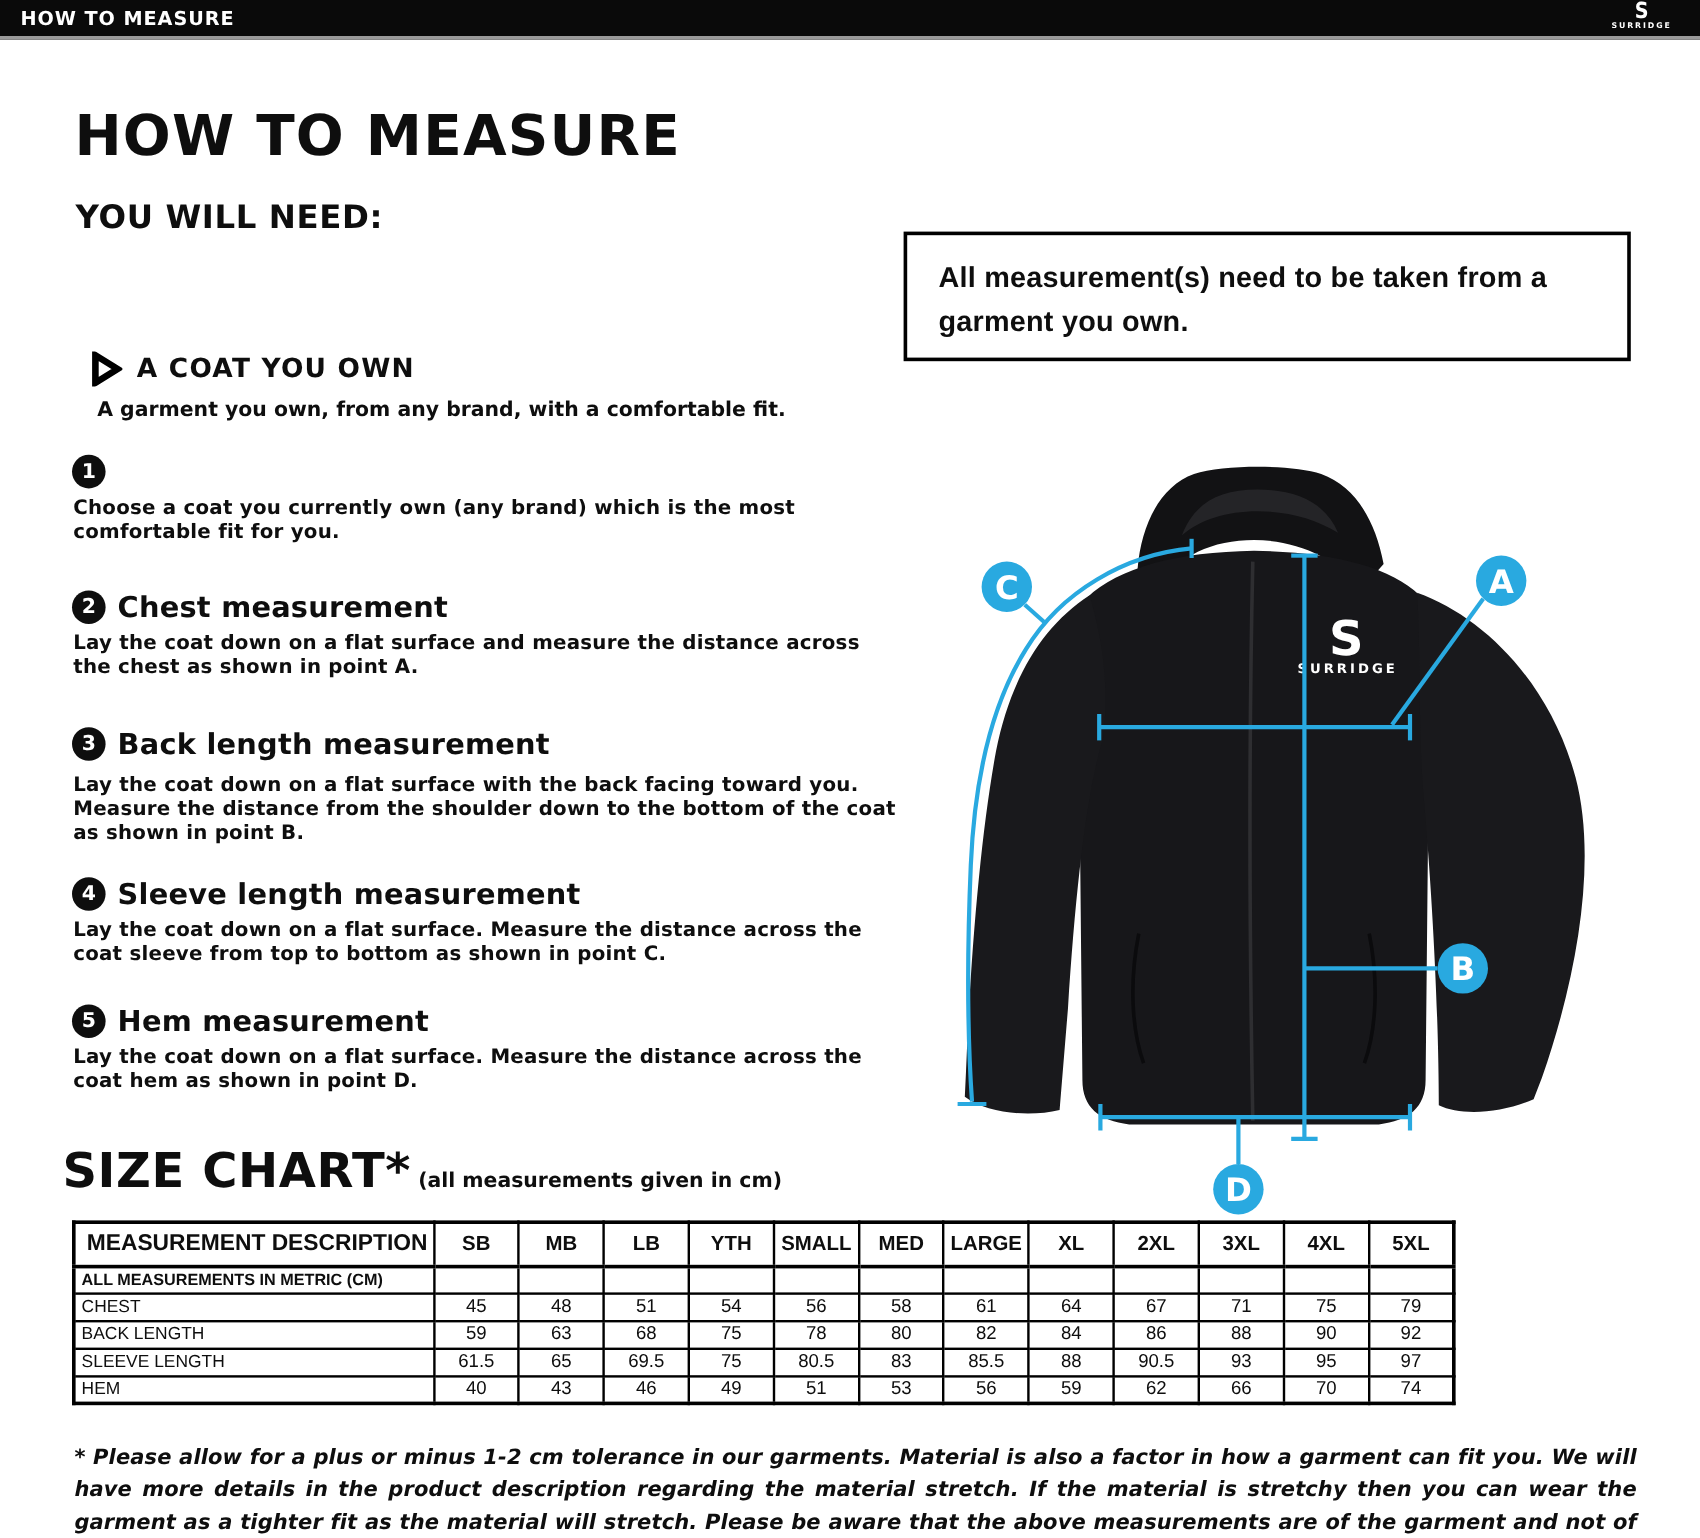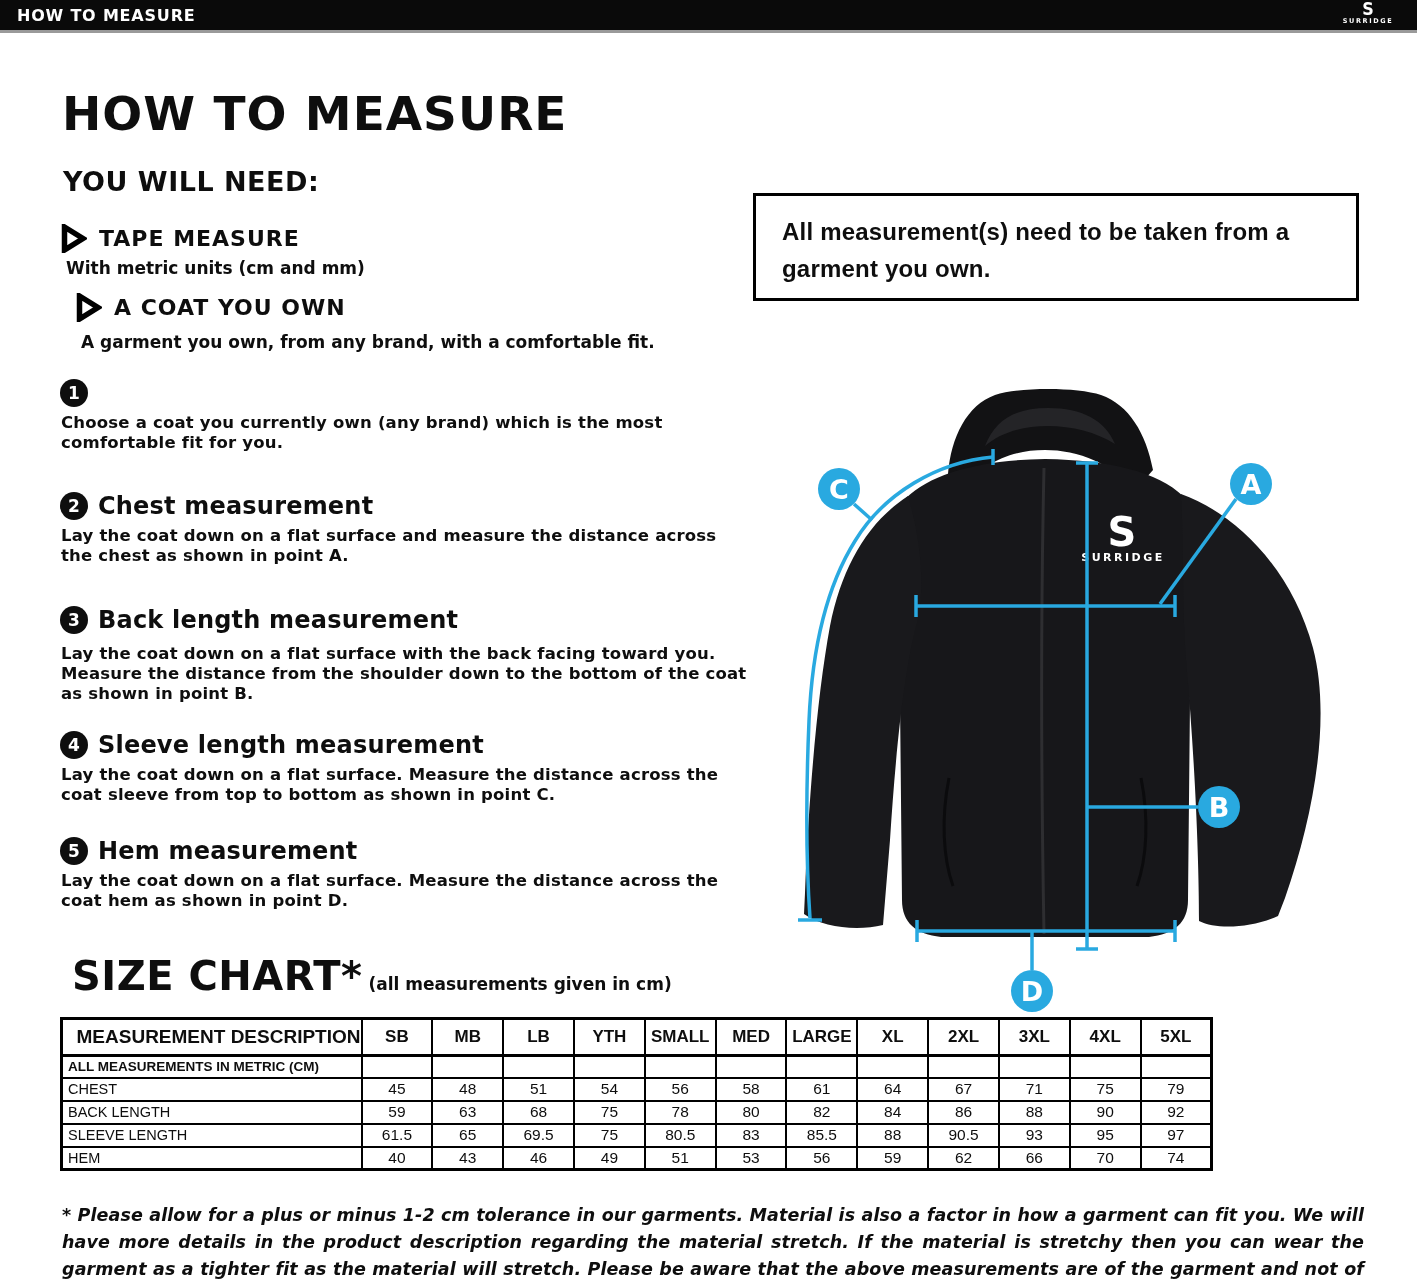--- a/index.html
+++ b/index.html
@@ -43,34 +43,34 @@
     letter-spacing:.2px;
   }
   
   .note-box {
     position:absolute; left:753px; top:193px; width:606px; height:108px;
     border:3px solid #000; padding:17px 26px;
     font-family:"Liberation Sans", sans-serif;
     font-size:24px; font-weight:bold; line-height:37px; letter-spacing:.2px;
   }
   
-  .size-chart-head { position:absolute; left:72px; top:953px; display:flex; align-items:baseline; }
+  .size-chart-head { position:absolute; left:52px; top:953px; display:flex; align-items:baseline; }
   .size-chart-title { font-size:40px; font-weight:bold; letter-spacing:.5px; }
   .size-chart-sub { font-size:17px; font-weight:bold; margin-left:6px; }
   table.size-chart {
     position:absolute; left:60px; top:1017px; width:1153px;
     border-collapse:collapse; table-layout:fixed;
     font-family:"Liberation Sans", sans-serif;
   }
   table.size-chart col.lab { width:300px; }
   table.size-chart td, table.size-chart th { border:2px solid #000; overflow:hidden; white-space:nowrap; }
   table.size-chart tr.hdr th { border-bottom:3px solid #000; }
   table.size-chart { border:3px solid #000; }
   tr.hdr th { height:37px; font-size:17px; font-weight:bold; text-align:center; }
-  tr.hdr th.lab { font-size:19px; text-align:right; padding-left:5px; }
+  tr.hdr th.lab { font-size:19px; text-align:center; padding-left:5px; }
   tr.metric td { height:22px; font-size:13.5px; font-weight:bold; text-align:left; padding-left:5px; }
   tr.vals td { height:23px; font-size:15.5px; text-align:center;margin-top:24px; }
   tr.vals td.lab { font-size:14.5px; text-align:left; padding-left:5px; }
   
   .footnote {
     position:absolute; left:62px; top:1202px; width:1302px;
     font-size:17.5px; font-weight:bold; font-style:italic; line-height:27px;
     text-align:justify; letter-spacing:.1px;
   }
   
@@ -88,29 +88,20 @@
     <span class="topbar-title">HOW TO MEASURE</span>
     <div class="topbar-brand">
       <span class="mark">S</span>
       <span class="name">SURRIDGE</span>
     </div>
   </header>
 
   <div class="h1">HOW TO MEASURE</div>
   <div class="h2">YOU WILL NEED:</div>
 
-  <div class="req" style="top:224px;">
-    <div class="req-head">
-      <svg width="27" height="29">
-        <path d="M4.5,3 L23,14.5 L4.5,26 Z" fill="#fff" stroke="#000" stroke-width="5.5" stroke-linejoin="miter"></path>
-      </svg>
-      <span class="req-label">TAPE MEASURE</span>
-    </div>
-    <div class="req-desc">With metric units (cm and mm)</div>
-  </div>
 
   <div class="req" style="top:293px;margin-left:15px;">
     <div class="req-head">
       <svg width="27" height="29">
         <path d="M4.5,3 L23,14.5 L4.5,26 Z" fill="#fff" stroke="#000" stroke-width="5.5" stroke-linejoin="miter"></path>
       </svg>
       <span class="req-label">A COAT YOU OWN</span>
     </div>
     <div class="req-desc" style="margin-top:10px;">A garment you own, from any brand, with a comfortable fit.</div>
   </div>

